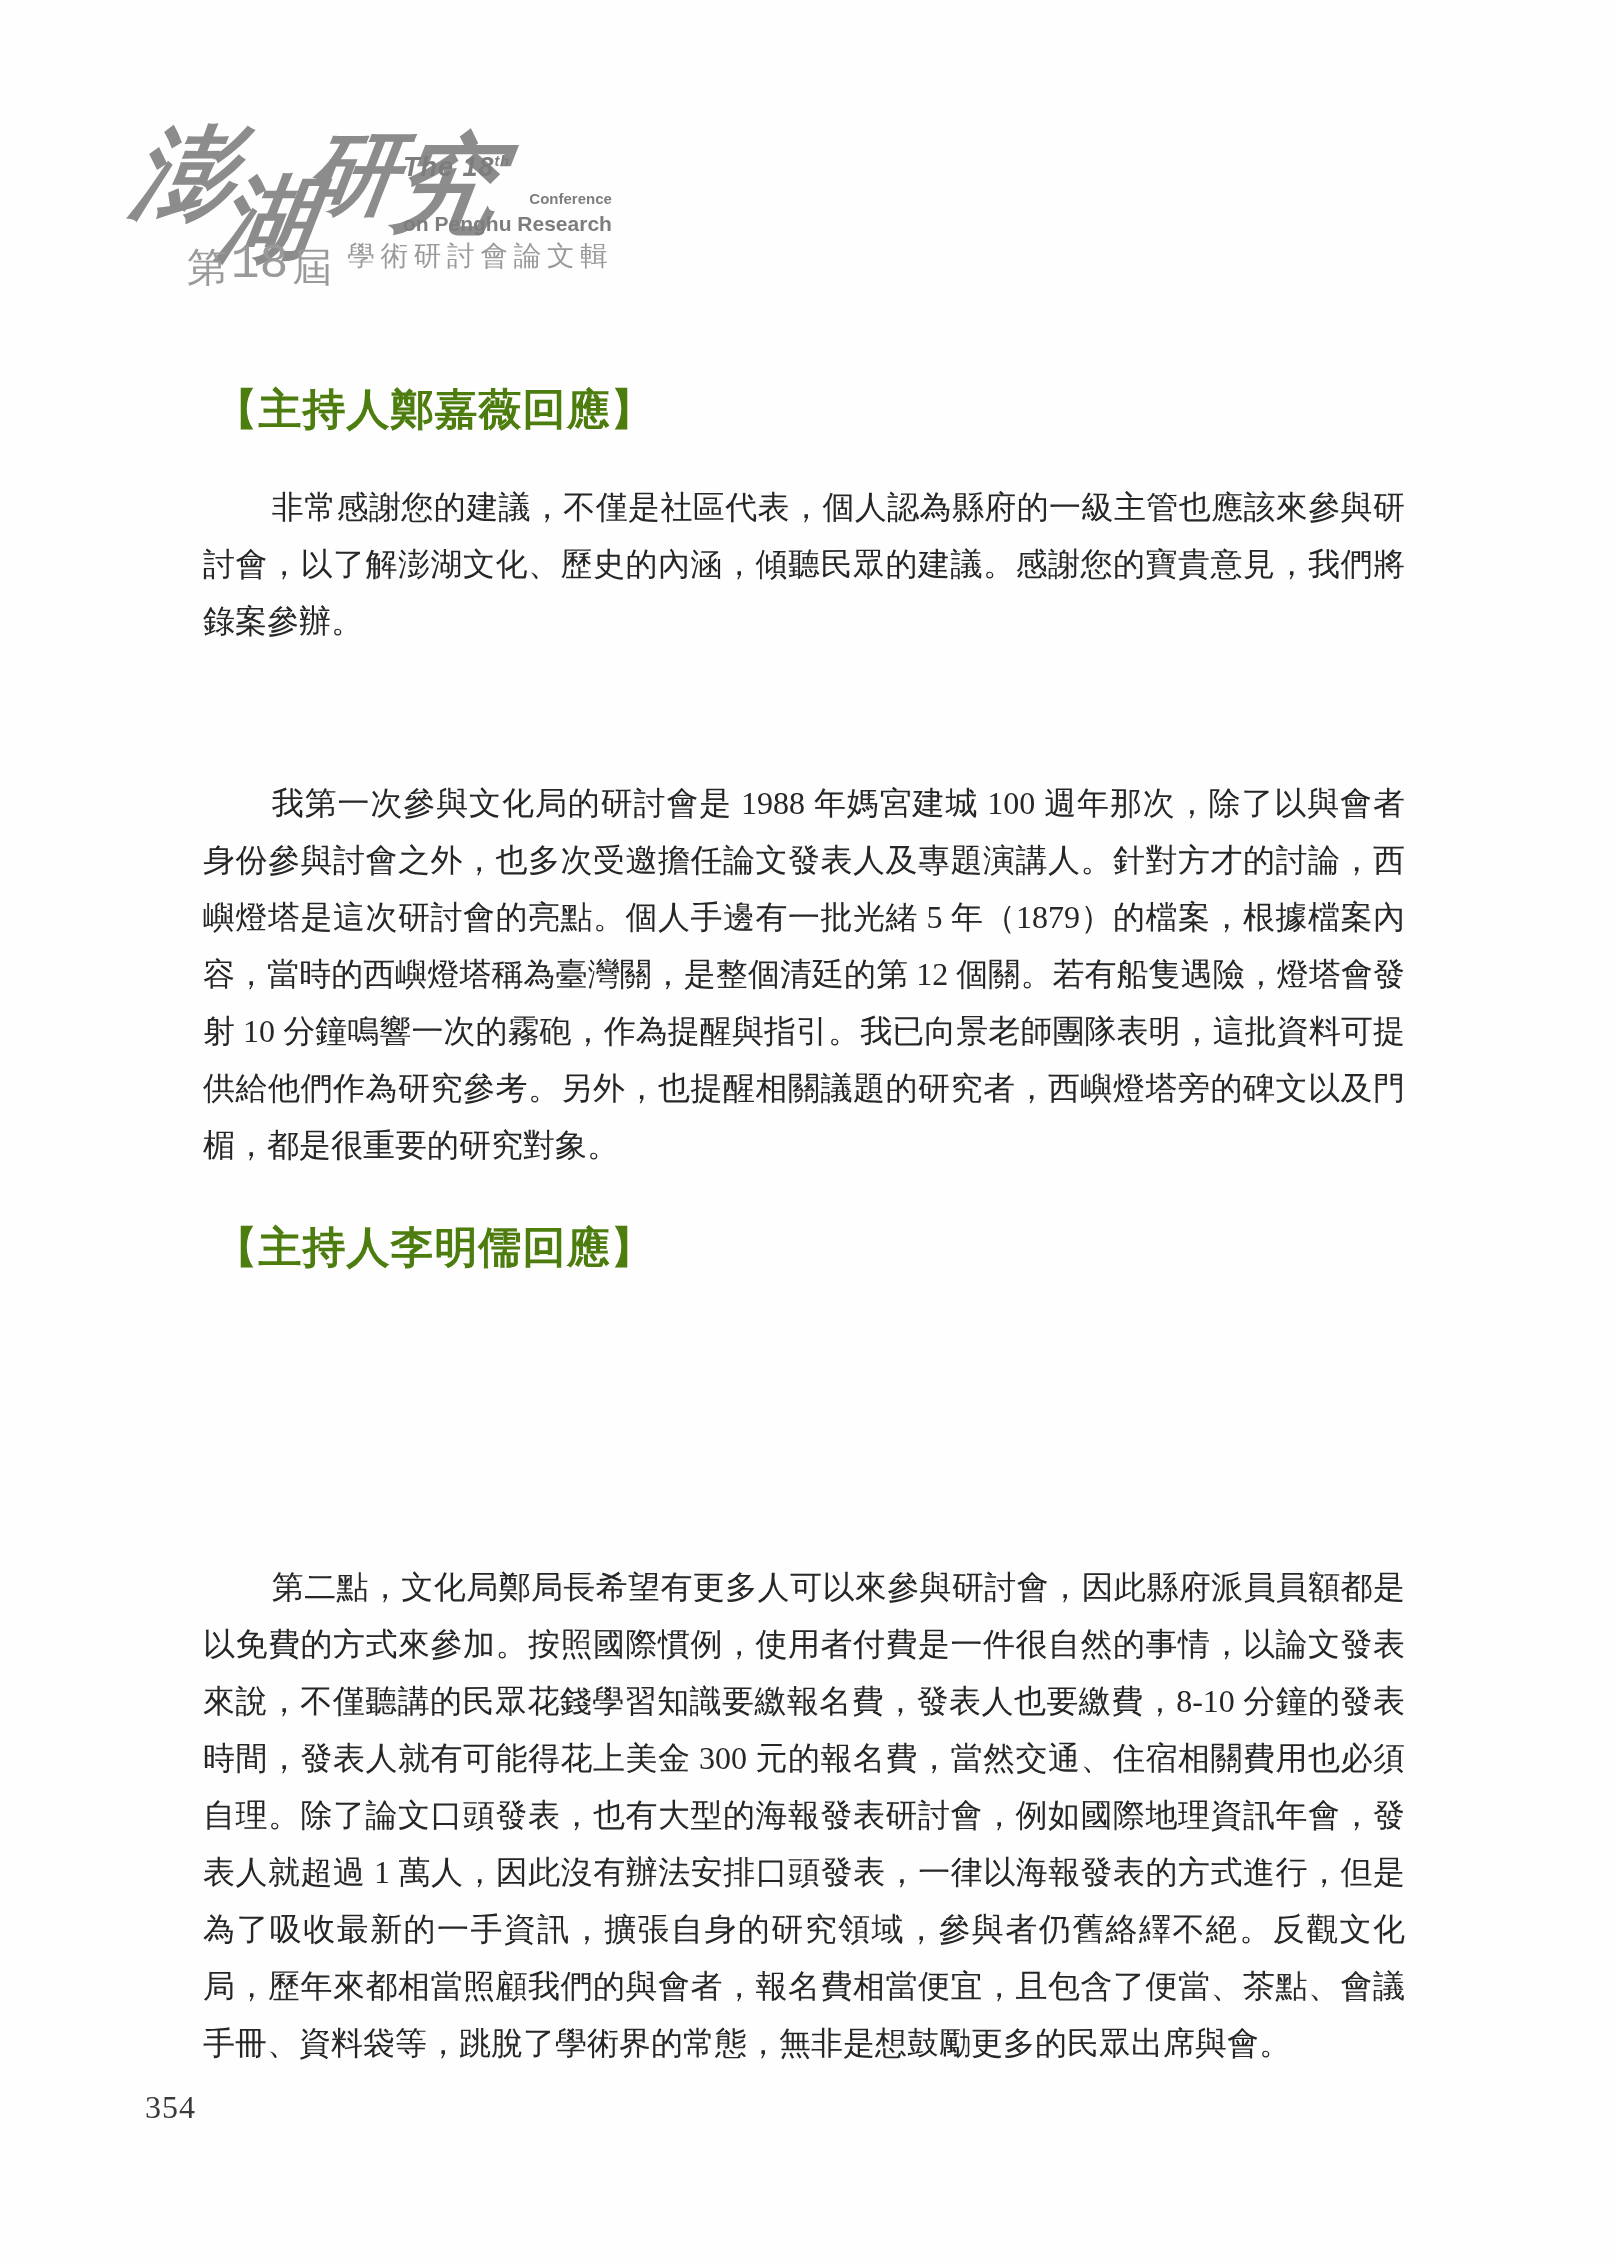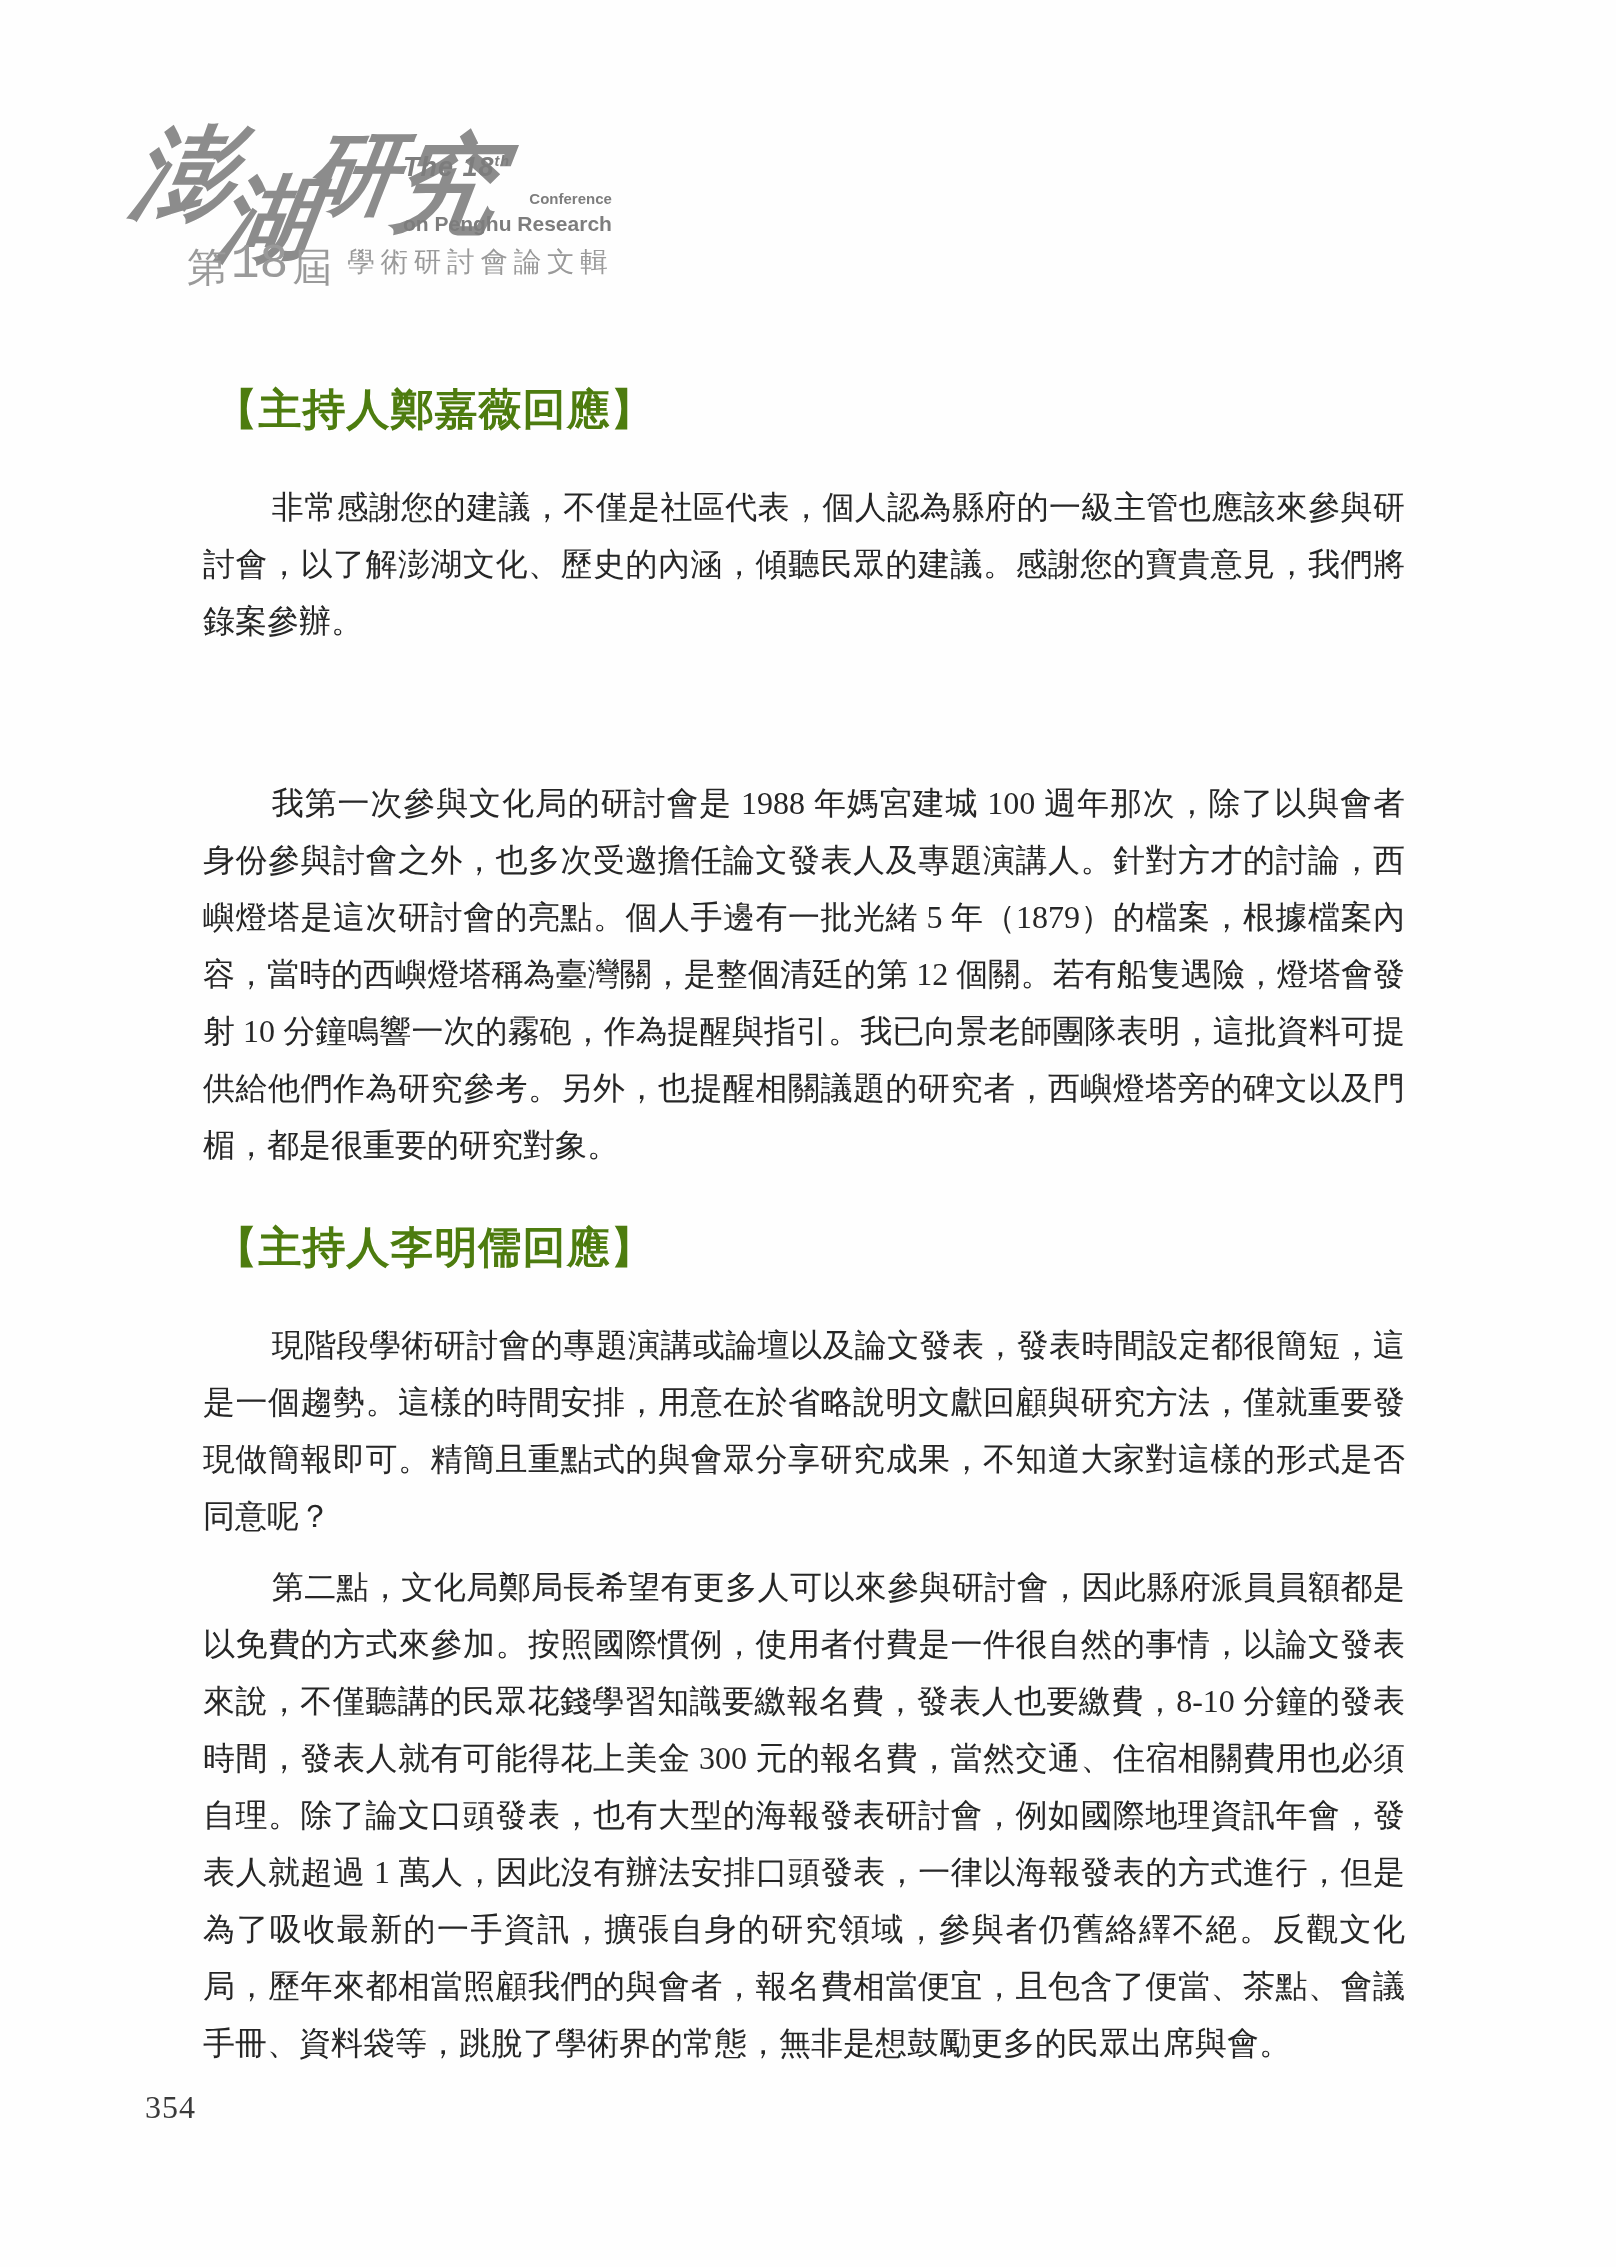--- a/index.html
+++ b/index.html
@@ -20,21 +20,21 @@
   .logo-en{position:absolute;left:272px;top:59px;color:#7d7d7d;
     font-family:"Liberation Sans","DejaVu Sans",sans-serif;font-weight:bold;line-height:1;}
   .logo-en .the18{font-size:27px;font-style:italic;letter-spacing:1px;}
   .logo-en .the18 sup{font-size:14.3px;font-style:italic;}
   .logo-en .en2{font-size:15px;margin-top:9.5px;text-align:right;}
   .logo-en .en3{font-size:21px;margin-top:7.6px;}
   .logo-edition{position:absolute;left:56px;top:145px;display:flex;align-items:flex-end;
     color:#9a9a9a;line-height:1;}
   .ed-ch{font-size:40px;font-family:"Liberation Serif","DejaVu Serif",serif;}
   .ed-num{font-size:48px;font-family:Liberation Mono, monospace;margin:0 3.8px;}
-  .series{font-size:27.6px;letter-spacing:5.7px;margin-left:15px;margin-bottom:12px;color:#9a9a9a;}
+  .series{font-size:27.6px;letter-spacing:5.7px;margin-left:15px;margin-bottom:18px;color:#9a9a9a;}
   
   .content{position:absolute;left:203px;top:0;width:1202px;height:2267px;}
   .sec-heading{
     position:absolute;left:0;width:100%;padding-left:11.4px;box-sizing:border-box;
     font-size:43px;font-weight:bold;color:#4d7c0f;line-height:1.1;letter-spacing:1px;
   }
   .h1{top:386px;} .h2{top:689px;} .h3{top:1224px;}
   .body-p{
     position:absolute;left:0;width:100%;margin:0;
     font-size:32px;line-height:57px;color:#262626;
@@ -73,20 +73,19 @@
     </div>
   </div>
 
   <div class="content">
     <div class="sec-heading h1">【主持人鄭嘉薇回應】</div>
     <p class="body-p p1">非常感謝您的建議，不僅是社區代表，個人認為縣府的一級主管也應該來參與研討會，以了解澎湖文化、歷史的內涵，傾聽民眾的建議。感謝您的寶貴意見，我們將錄案參辦。</p>
 
     <p class="body-p p2">我第一次參與文化局的研討會是 1988 年媽宮建城 100 週年那次，除了以與會者身份參與討會之外，也多次受邀擔任論文發表人及專題演講人。針對方才的討論，西嶼燈塔是這次研討會的亮點。個人手邊有一批光緒 5 年（1879）的檔案，根據檔案內容，當時的西嶼燈塔稱為臺灣關，是整個清廷的第 12 個關。若有船隻遇險，燈塔會發射 10 分鐘鳴響一次的霧砲，作為提醒與指引。我已向景老師團隊表明，這批資料可提供給他們作為研究參考。另外，也提醒相關議題的研究者，西嶼燈塔旁的碑文以及門楣，都是很重要的研究對象。</p>
 
     <div class="sec-heading h3">【主持人李明儒回應】</div>
-    <p class="body-p p3">現階段學術研討會的專題演講或論壇以及論文發表，發表時間設定都很簡短，這是一個趨勢。這樣的時間安排，用意在於省略說明文獻回顧與研究方法，僅就重要發現做簡報即可。精簡且重點式的與會眾分享研究成果，不知道大家對這樣的形式是否同意呢？</p>
     <p class="body-p p4">第二點，文化局鄭局長希望有更多人可以來參與研討會，因此縣府派員員額都是以免費的方式來參加。按照國際慣例，使用者付費是一件很自然的事情，以論文發表來說，不僅聽講的民眾花錢學習知識要繳報名費，發表人也要繳費，8-10 分鐘的發表時間，發表人就有可能得花上美金 300 元的報名費，當然交通、住宿相關費用也必須自理。除了論文口頭發表，也有大型的海報發表研討會，例如國際地理資訊年會，發表人就超過 1 萬人，因此沒有辦法安排口頭發表，一律以海報發表的方式進行，但是為了吸收最新的一手資訊，擴張自身的研究領域，參與者仍舊絡繹不絕。反觀文化局，歷年來都相當照顧我們的與會者，報名費相當便宜，且包含了便當、茶點、會議手冊、資料袋等，跳脫了學術界的常態，無非是想鼓勵更多的民眾出席與會。</p>
   </div>
 
   <div class="page-number">354</div>
 
 </div>
 
 
 </body></html>

